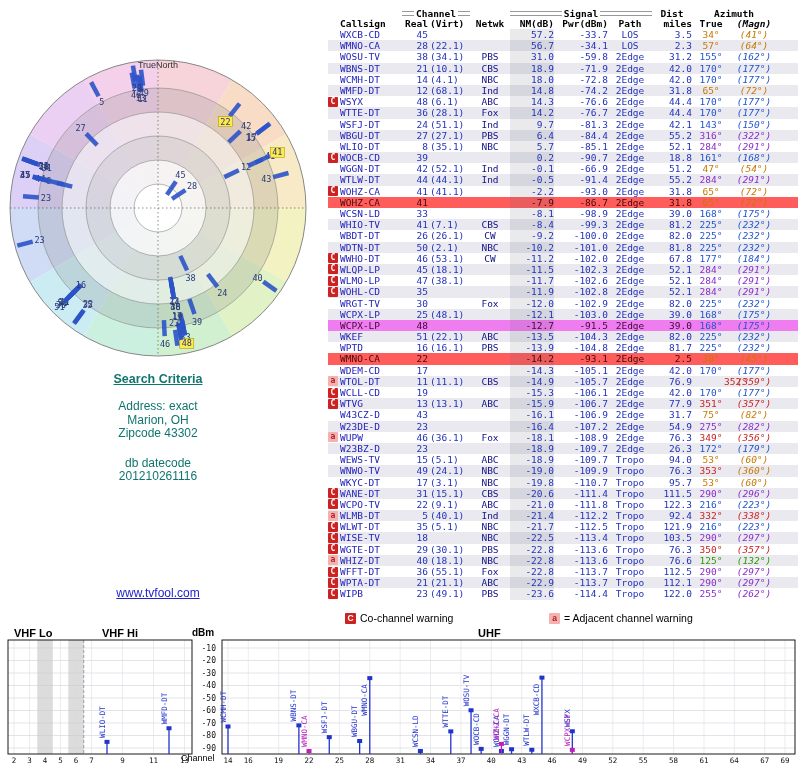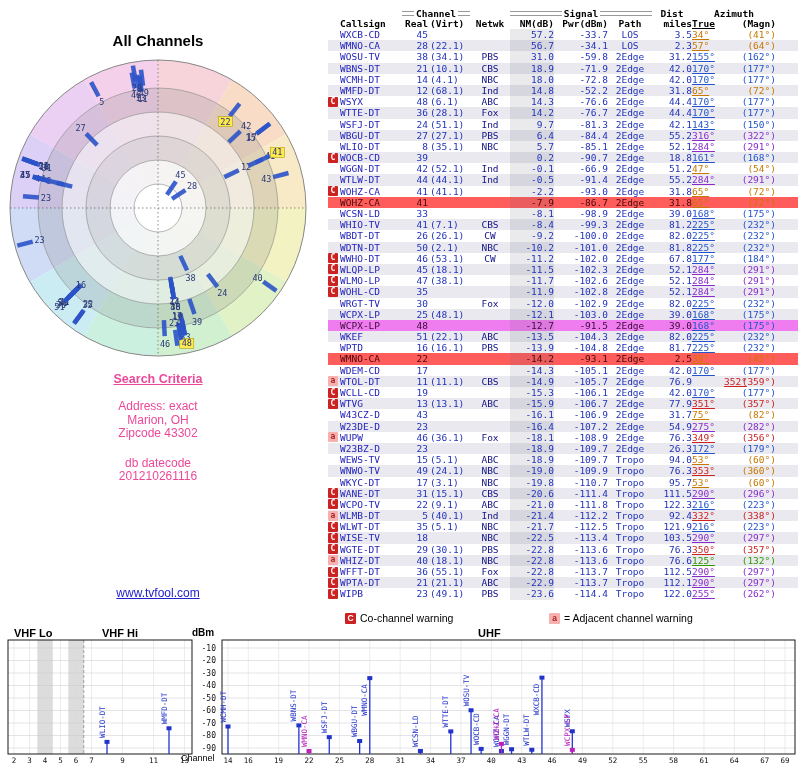--- a/index.html
+++ b/index.html
@@ -7,21 +7,21 @@
   #report{position:relative;width:800px;height:768px;background:#fff;}
 
   
   #radar-title{position:absolute;left:8px;top:32px;width:300px;text-align:center;
     font:bold 15px "Liberation Sans",sans-serif;color:#000;}
   #north-label{position:absolute;left:8px;top:60px;width:300px;text-align:center;
     font:9px "Liberation Sans",sans-serif;color:#333;z-index:3;}
   #radar-svg{position:absolute;left:8px;top:58px;}
 
   
-  #search-box{position:absolute;left:8px;top:372px;width:300px;text-align:center;color:#ec4899;}
+  #search-box{position:absolute;left:8px;top:372px;width:300px;text-align:center;color:#0f766e;}
   .sc-head{font:bold 12.5px "Liberation Sans",sans-serif;text-decoration:underline;margin-bottom:14px;}
   .sc-line{font:12px/13.5px "Liberation Sans",sans-serif;}
   .sc-gap{margin-top:16px;}
   #site-link{position:absolute;left:8px;top:586px;width:300px;display:block;text-align:center;
     font:12px "Liberation Sans",sans-serif;color:#2222cc;text-decoration:underline;cursor:pointer;}
 
   
   #table-panel{position:absolute;left:328px;top:8px;width:470px;
     font-family:"DejaVu Sans Mono",monospace;}
   .ghdr{display:flex;height:10px;align-items:center;}
@@ -29,21 +29,21 @@
     font:bold 9.5px "DejaVu Sans Mono",monospace;color:#000;}
   .g1{width:74px;} .g2{width:68px;} .g3{width:40px;} .g4{width:142px;} .g5{width:40px;} .g6{width:84px;}
   .gline{flex:1;height:3px;border-top:1px solid #999;border-bottom:1px solid #999;}
   .chdr,.trow{display:grid;grid-template-columns:12px 62px 26px 42px 40px 44px 54px 44px 40px 38px 46px;}
   .chdr{font:bold 9.5px/11px "DejaVu Sans Mono",monospace;color:#000;}
   .chdr span{color:#000;}
   .trow{font:9.5px/11.2px "DejaVu Sans Mono",monospace;height:11.2px;white-space:nowrap;}
   .alt{background:#e9e9ef;}
   .c-cs{text-align:left;} .c-re{text-align:right;} .c-vi{text-align:left;padding-left:2px;}
   .c-nw{text-align:center;} .c-nm{text-align:right;} .c-pw{text-align:right;}
-  .c-pa{text-align:center;} .c-di{text-align:right;} .c-tr{text-align:left;text-decoration:underline;} .c-mg{text-align:right;padding-left:2px;}
+  .c-pa{text-align:center;} .c-di{text-align:right;} .c-tr{text-align:center;} .c-mg{text-align:center;padding-left:2px;font-style:italic;}
   .trow .c-cs{color:#2222bb;}
   .trow .c-re,.trow .c-vi,.trow .c-nm,.trow .c-pw,.trow .c-di,.trow .c-pa{color:#2233bb;}
   .trow .c-nw{color:#111188;}
   .trow .c-nm{background:rgba(90,90,110,0.13);}
   .hl-red{background:#ff5c5c;}
   .hl-red .c-cs,.hl-red .c-re,.hl-red .c-vi,.hl-red .c-nw,.hl-red .c-nm,.hl-red .c-pw,.hl-red .c-pa,.hl-red .c-di{color:#4a0808;}
   .hl-mag{background:#f07df0;}
   .hl-mag .c-cs,.hl-mag .c-re,.hl-mag .c-vi,.hl-mag .c-nw,.hl-mag .c-nm,.hl-mag .c-pw,.hl-mag .c-pa,.hl-mag .c-di{color:#3c083c;}
   .c-mk{width:12px;}
   .mk-c,.mk-a{display:block;width:10px;height:10px;margin-top:0.5px;font-size:8px;line-height:10px;
@@ -65,21 +65,21 @@
   #bl-dbm{left:192px;top:627px;font-size:10px;} #bl-uhf{left:478px;top:627px;}
   #spectrum-svg{position:absolute;left:0;top:630px;}
   #channel-axis-label{position:absolute;left:181px;top:753px;
     font:9px "Liberation Sans",sans-serif;color:#000;}
 </style>
 </head>
 <body>
 
 <div id="report">
 
-  <div id="radar-title">All Channels</div>
+  <div id="north-label">TrueNorth</div>
   <svg id="radar-svg" width="300" height="300" viewBox="0 0 300 300">
       <path d="M150,150 L150.0,2.0 A148,148 0 0 1 224.0,21.8 Z" fill="#f6d4da"></path>
       <path d="M150,150 L224.0,21.8 A148,148 0 0 1 278.2,76.0 Z" fill="#f8dcc6"></path>
       <path d="M150,150 L278.2,76.0 A148,148 0 0 1 298.0,150.0 Z" fill="#f8eac6"></path>
       <path d="M150,150 L298.0,150.0 A148,148 0 0 1 278.2,224.0 Z" fill="#f2f2c2"></path>
       <path d="M150,150 L278.2,224.0 A148,148 0 0 1 224.0,278.2 Z" fill="#e0f2c6"></path>
       <path d="M150,150 L224.0,278.2 A148,148 0 0 1 150.0,298.0 Z" fill="#d0f0d0"></path>
       <path d="M150,150 L150.0,298.0 A148,148 0 0 1 76.0,278.2 Z" fill="#ccf0e0"></path>
       <path d="M150,150 L76.0,278.2 A148,148 0 0 1 21.8,224.0 Z" fill="#ccecf4"></path>
       <path d="M150,150 L21.8,224.0 A148,148 0 0 1 2.0,150.0 Z" fill="#d0dcf6"></path>
@@ -317,21 +317,21 @@
           <span class="c-tr" style="color: rgb(34, 85, 204);">170°</span>
           <span class="c-mg" style="color: rgb(34, 85, 204);">(177°)</span>
         </div>
         <div class="trow alt">
           <span class="c-mk"></span>
           <span class="c-cs">WMFD-DT</span>
           <span class="c-re">12</span>
           <span class="c-vi">(68.1)</span>
           <span class="c-nw">Ind</span>
           <span class="c-nm">14.8</span>
-          <span class="c-pw">-52.2</span>
+          <span class="c-pw">-74.2</span>
           <span class="c-pa">2Edge</span>
           <span class="c-di">31.8</span>
           <span class="c-tr" style="color: rgb(200, 120, 0);">65°</span>
           <span class="c-mg" style="color: rgb(200, 120, 0);">(72°)</span>
         </div>
         <div class="trow">
           <span class="c-mk mk-c">C</span>
           <span class="c-cs">WSYX</span>
           <span class="c-re">48</span>
           <span class="c-vi">(6.1)</span>

